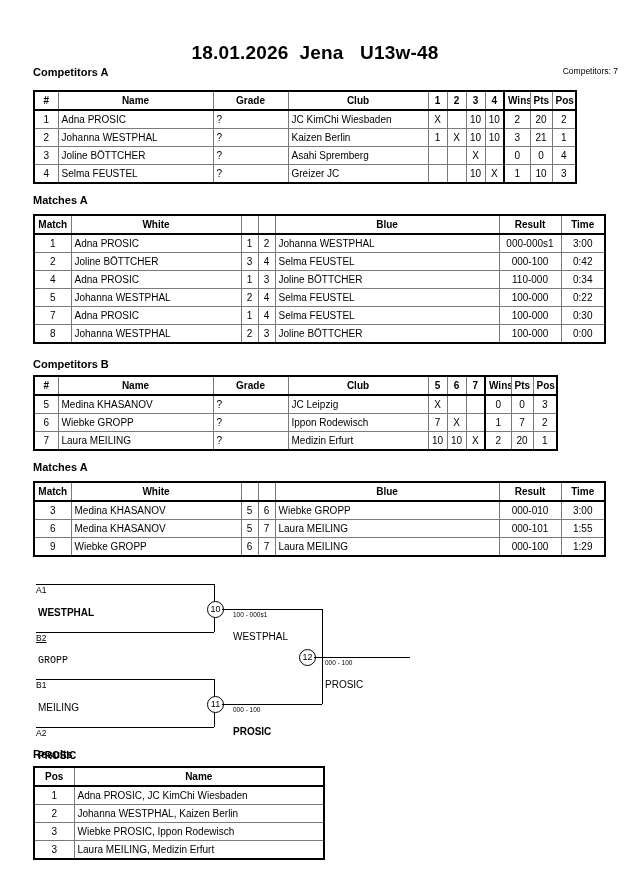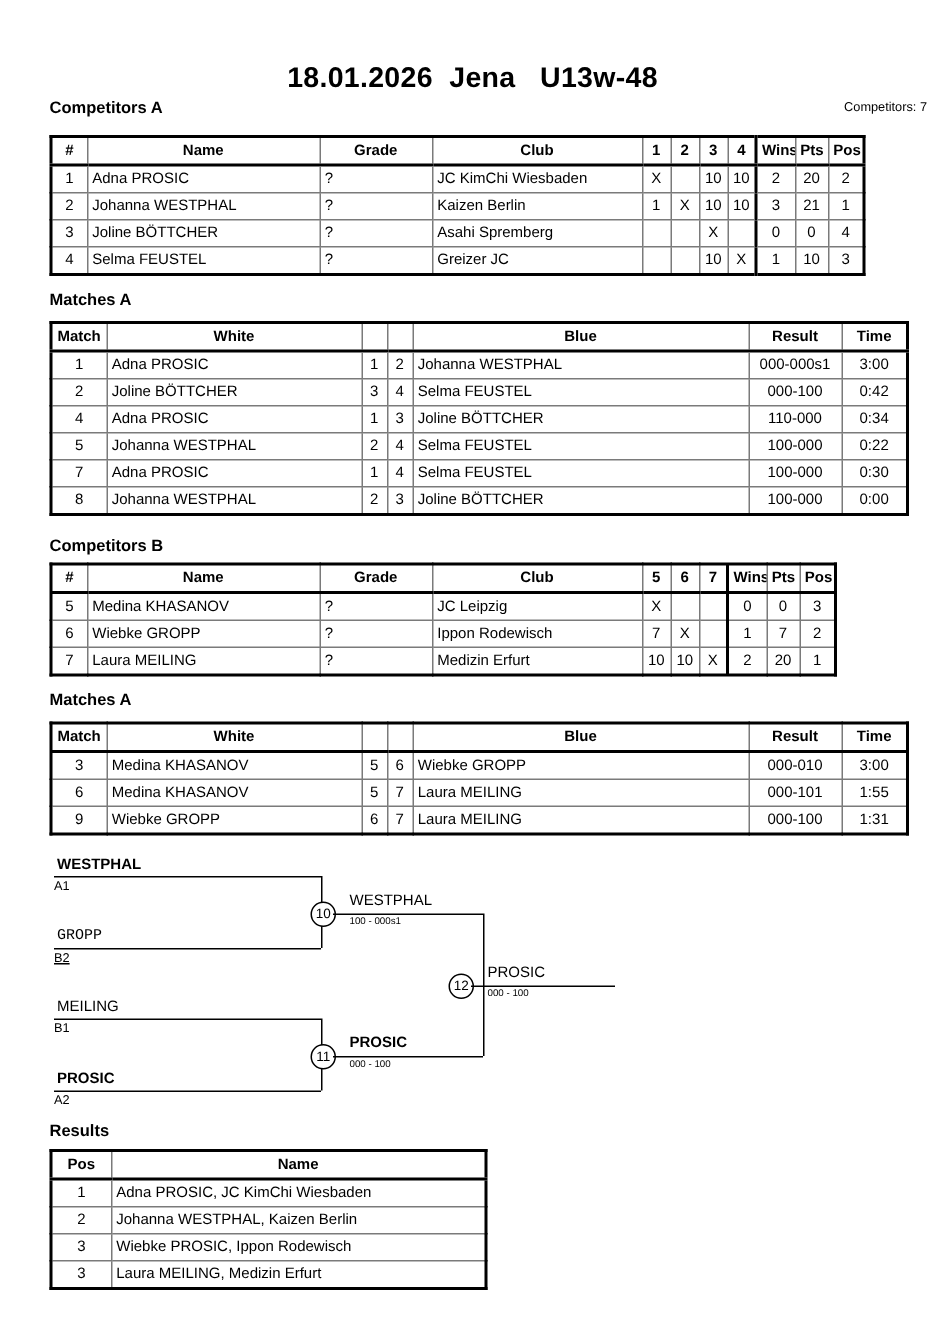--- a/index.html
+++ b/index.html
@@ -88,20 +88,21 @@
   }
   .bk-line-v {
     position: absolute;
     width: 0;
     border-left: 1.5px solid #000;
   }
   .bk-name {
     position: absolute;
     font-size: 10px;
     white-space: nowrap;
+    margin-top: 36px;
   }
   .bk-name.win { font-weight: bold; }
   .bk-seed {
     position: absolute;
     font-size: 8.5px;
     white-space: nowrap;
   }
   .bk-score {
     position: absolute;
     font-size: 6.5px;
@@ -403,21 +404,21 @@
       <td class="c-num">000-101</td>
       <td class="c-num">1:55</td>
     </tr>
     <tr>
       <td class="c-num">9</td>
       <td class="c-left">Wiebke GROPP</td>
       <td class="c-num">6</td>
       <td class="c-num">7</td>
       <td class="c-left bold">Laura MEILING</td>
       <td class="c-num">000-100</td>
-      <td class="c-num">1:31</td>
+      <td class="c-num">1:29</td>
     </tr>
   </tbody>
 </table>
 
 <div class="bracket">
 
   <div class="bk-name win" style="left:38px; top:6px;">WESTPHAL</div>
   <div class="bk-seed" style="left:36px; top:20px;">A1</div>
   <div class="bk-line-h" style="left:36px; top:19px; width:178px;"></div>
 

